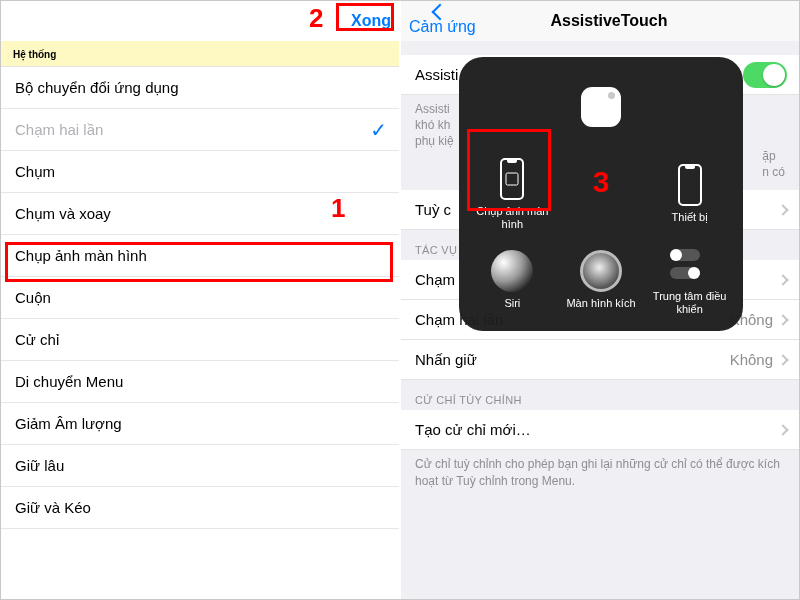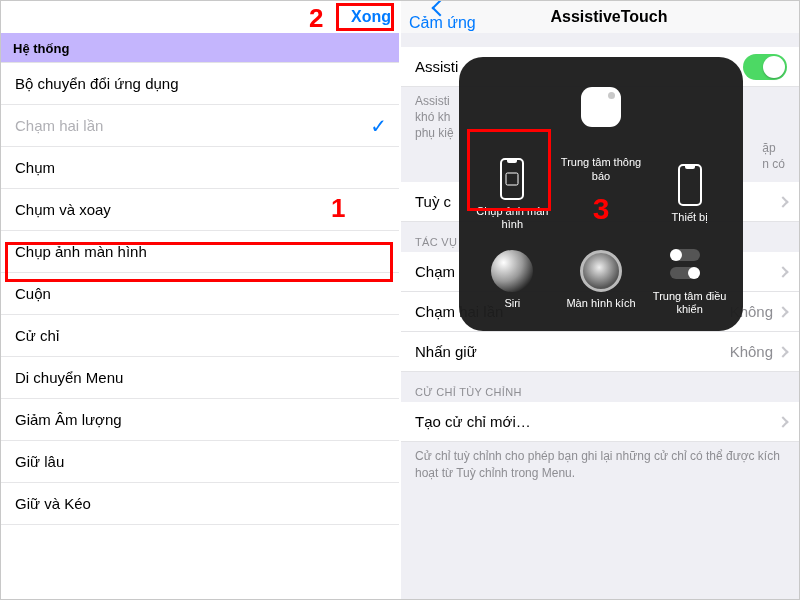--- a/index.html
+++ b/index.html
@@ -21,43 +21,43 @@
     width: 50%;
     height: 100%;
     position: relative;
     background: #fff;
     overflow: hidden;
   }
   .pane-left { width: 50%; border-right: 0; }
   .pane-right { width: 50%; background: #efeff4; }
   .gap { width: 2px; background: #fff; }
   .nav {
-    height: 32px;
+    height: 40px;
     display: flex;
     align-items: center;
     justify-content: space-between;
     padding: 0 8px;
     background: #fff;
     position: relative;
   }
   .nav .left { display: flex; align-items: center; color: #007aff; font-size: 16px; flex-direction: column; }
   .nav .title { position: absolute; left: 18px; right: 0; text-align: center; font-weight: 600; font-size: 16px; color: #000; pointer-events: none; }
   .nav .right { color: #007aff; font-size: 16px; font-weight: 600; }
   .chevron-left {
     width: 12px; height: 12px;
     border-left: 2px solid #007aff;
     border-bottom: 2px solid #007aff;
     transform: rotate(45deg);
     margin-right: 4px;
   }
   .section-hdr {
-    background: #c4b5fd;
+    background: #fef9c3;
     padding: 8px 12px 6px;
     font-weight: 600;
-    font-size: 13px;
+    font-size: 10px;
     color: #000;
     border-bottom: 1px solid #e2e2e4;
   }
   .list { }
   .row {
     display: flex;
     align-items: center;
     justify-content: space-between;
     padding: 0 12px 0 14px;
     height: 42px;
@@ -359,21 +359,20 @@
         </div>
         <div class="at-cell"></div>
 
         <div class="at-cell">
           <div class="at-ico">
               <div class="ico-phone scr notch"></div>
             </div>
           <span>Chụp ảnh màn hình</span>
         </div>
         <div class="at-cell" style="justify-content:flex-start;padding-top:4px;">
-          <span>Trung tâm thông báo</span>
           <div class="step-num" style="position:static;font-size:30px;margin-top:8px;">3</div>
         </div>
         <div class="at-cell">
           <div class="at-ico">
               <div class="ico-phone notch"></div>
             </div>
           <span>Thiết bị</span>
         </div>
 
         <div class="at-cell">

